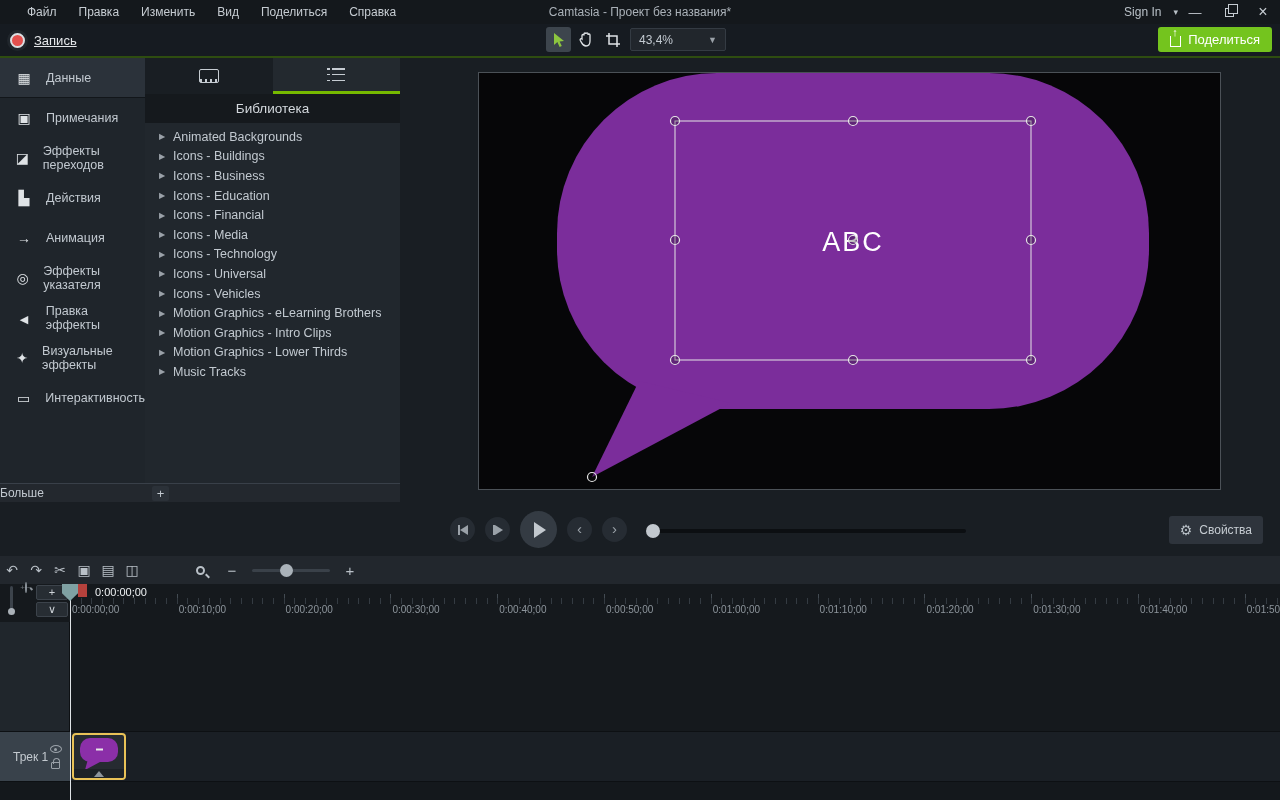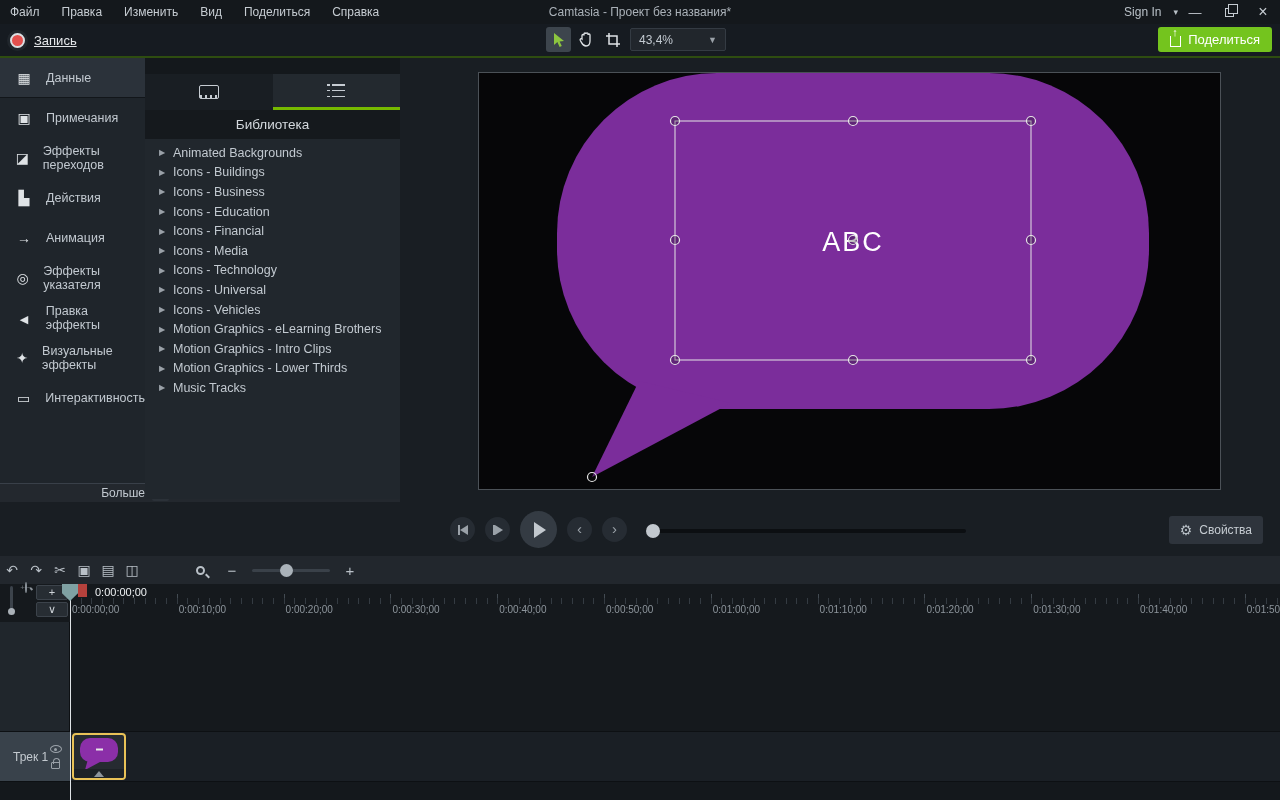--- a/index.html
+++ b/index.html
@@ -2,21 +2,21 @@
 <html><head>
 <meta charset="utf-8">
 <style>
   * { margin:0; padding:0; box-sizing:border-box; }
   html,body { width:1280px; height:800px; overflow:hidden; background:#14181c;
     font-family:"Liberation Sans","DejaVu Sans",sans-serif; }
   #app { position:relative; width:1280px; height:800px; color:#c2c9d0; }
 
   
   .titlebar { position:absolute; left:0; top:0; width:1280px; height:24px; background:#14181c;
-    display:flex; align-items:center; font-size:12px; color:#c6ccd2; }
+    display:flex; align-items:center; font-size:12px; color:#c6ccd2;padding-left:17px; }
   .menu { display:flex; gap:22px; padding-left:10px; }
   .menu > div { cursor:default; }
   .win-title { position:absolute; left:0; right:0; text-align:center; color:#aab1b8; font-size:12px; pointer-events:none; }
   .tb-right { position:absolute; right:0; top:0; height:24px; display:flex; align-items:center; }
   .signin { display:flex; align-items:center; gap:12px; color:#b9c0c7; }
   .win-btn { width:34px; height:24px; display:flex; align-items:center; justify-content:center; color:#c6ccd2; font-size:13px; }
   .restore-ic { width:9px; height:9px; border:1px solid #c6ccd2; position:relative; }
   .restore-ic::before { content:""; position:absolute; left:2px; bottom:2px; width:8px; height:8px; border:1px solid #c6ccd2; background:#14181c; }
 
   
@@ -45,26 +45,26 @@
   [data-icon="behaviors"] > .icn::before { content:"▙"; }
   [data-icon="animations"] > .icn::before { content:"→"; font-weight:bold; }
   [data-icon="cursor-effects"] > .icn::before { content:"◎"; }
   [data-icon="voice"] > .icn::before { content:"⚲"; }
   [data-icon="audio-effects"] > .icn::before { content:"◀"; font-size:11px; }
   [data-icon="visual-effects"] > .icn::before { content:"✦"; }
   [data-icon="interactivity"] > .icn::before { content:"▭"; }
 
   .more-bar { position:absolute; left:0; top:483px; width:400px; height:19px; background:#23282e; border-top:1px solid #394049;
     display:flex; align-items:center; font-size:12px; color:#c2c9d0; }
-  .more-label { width:145px; text-align:right; }
+  .more-label { width:145px; text-align:left; }
   .more-plus { width:17px; height:15px; margin-left:7px; background:#2b3138; border-radius:2px; display:flex; align-items:center;
     justify-content:center; color:#c2c9d0; font-size:13px; line-height:1; }
 
   
-  .library { position:absolute; left:145px; top:74px; width:255px; height:425px; background:#21272d; }
+  .library { position:absolute; left:145px; top:58px; width:255px; height:425px; background:#21272d; }
   .lib-tabs { display:flex; height:36px; }
   .lib-tab { flex:1; display:flex; align-items:center; justify-content:center; background:#191e23; }
   .lib-tab.active { background:#23292f; border-bottom:3px solid #76b900; }
   .lib-header { height:29px; background:#15191d; display:flex; align-items:center; justify-content:center;
     font-size:13.5px; color:#d4d9de; }
   .lib-list { padding-top:4px; }
   .lib-row { height:19.6px; display:flex; align-items:center; font-size:12.5px; color:#c2c9d0; }
   .lib-row .arrow { width:14px; margin-left:14px; font-size:8px; color:#9aa1a8; }
   .film-ic { width:20px; height:14px; border:1.5px solid #c6ccd2; border-radius:2px;
     background:repeating-linear-gradient(to right,#c6ccd2 0 2px,transparent 2px 5px); background-size:100% 3px; background-repeat:no-repeat; background-position:0 100%; }

